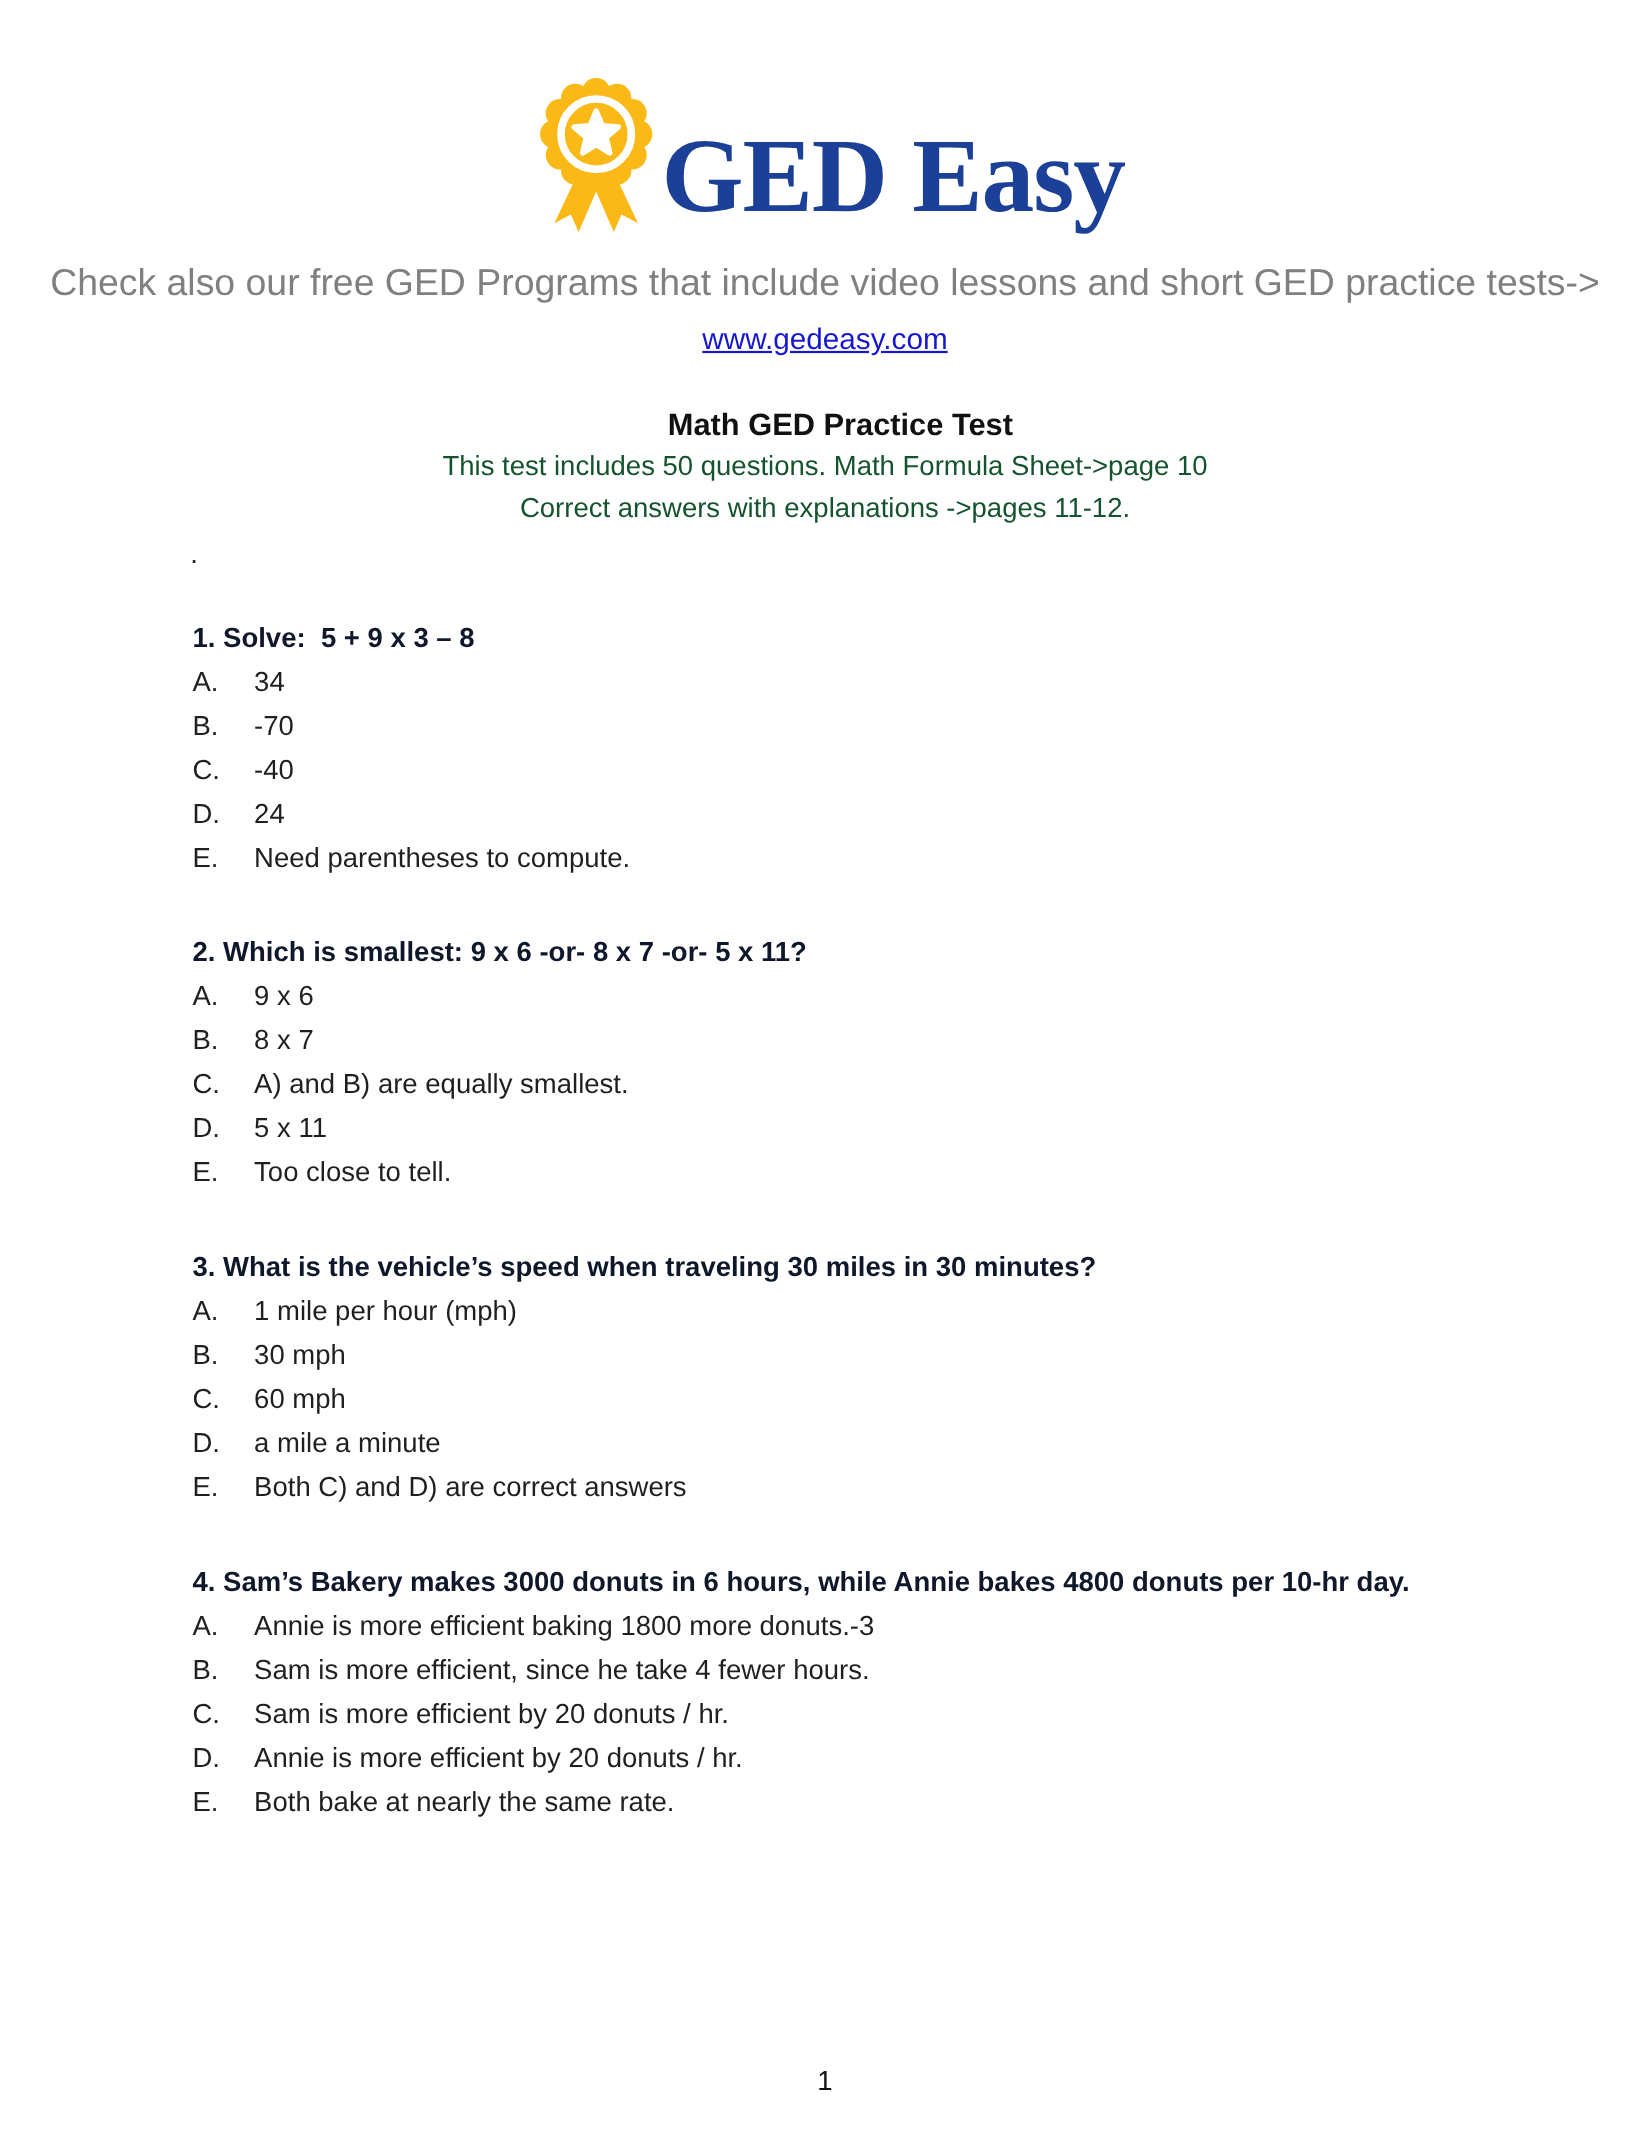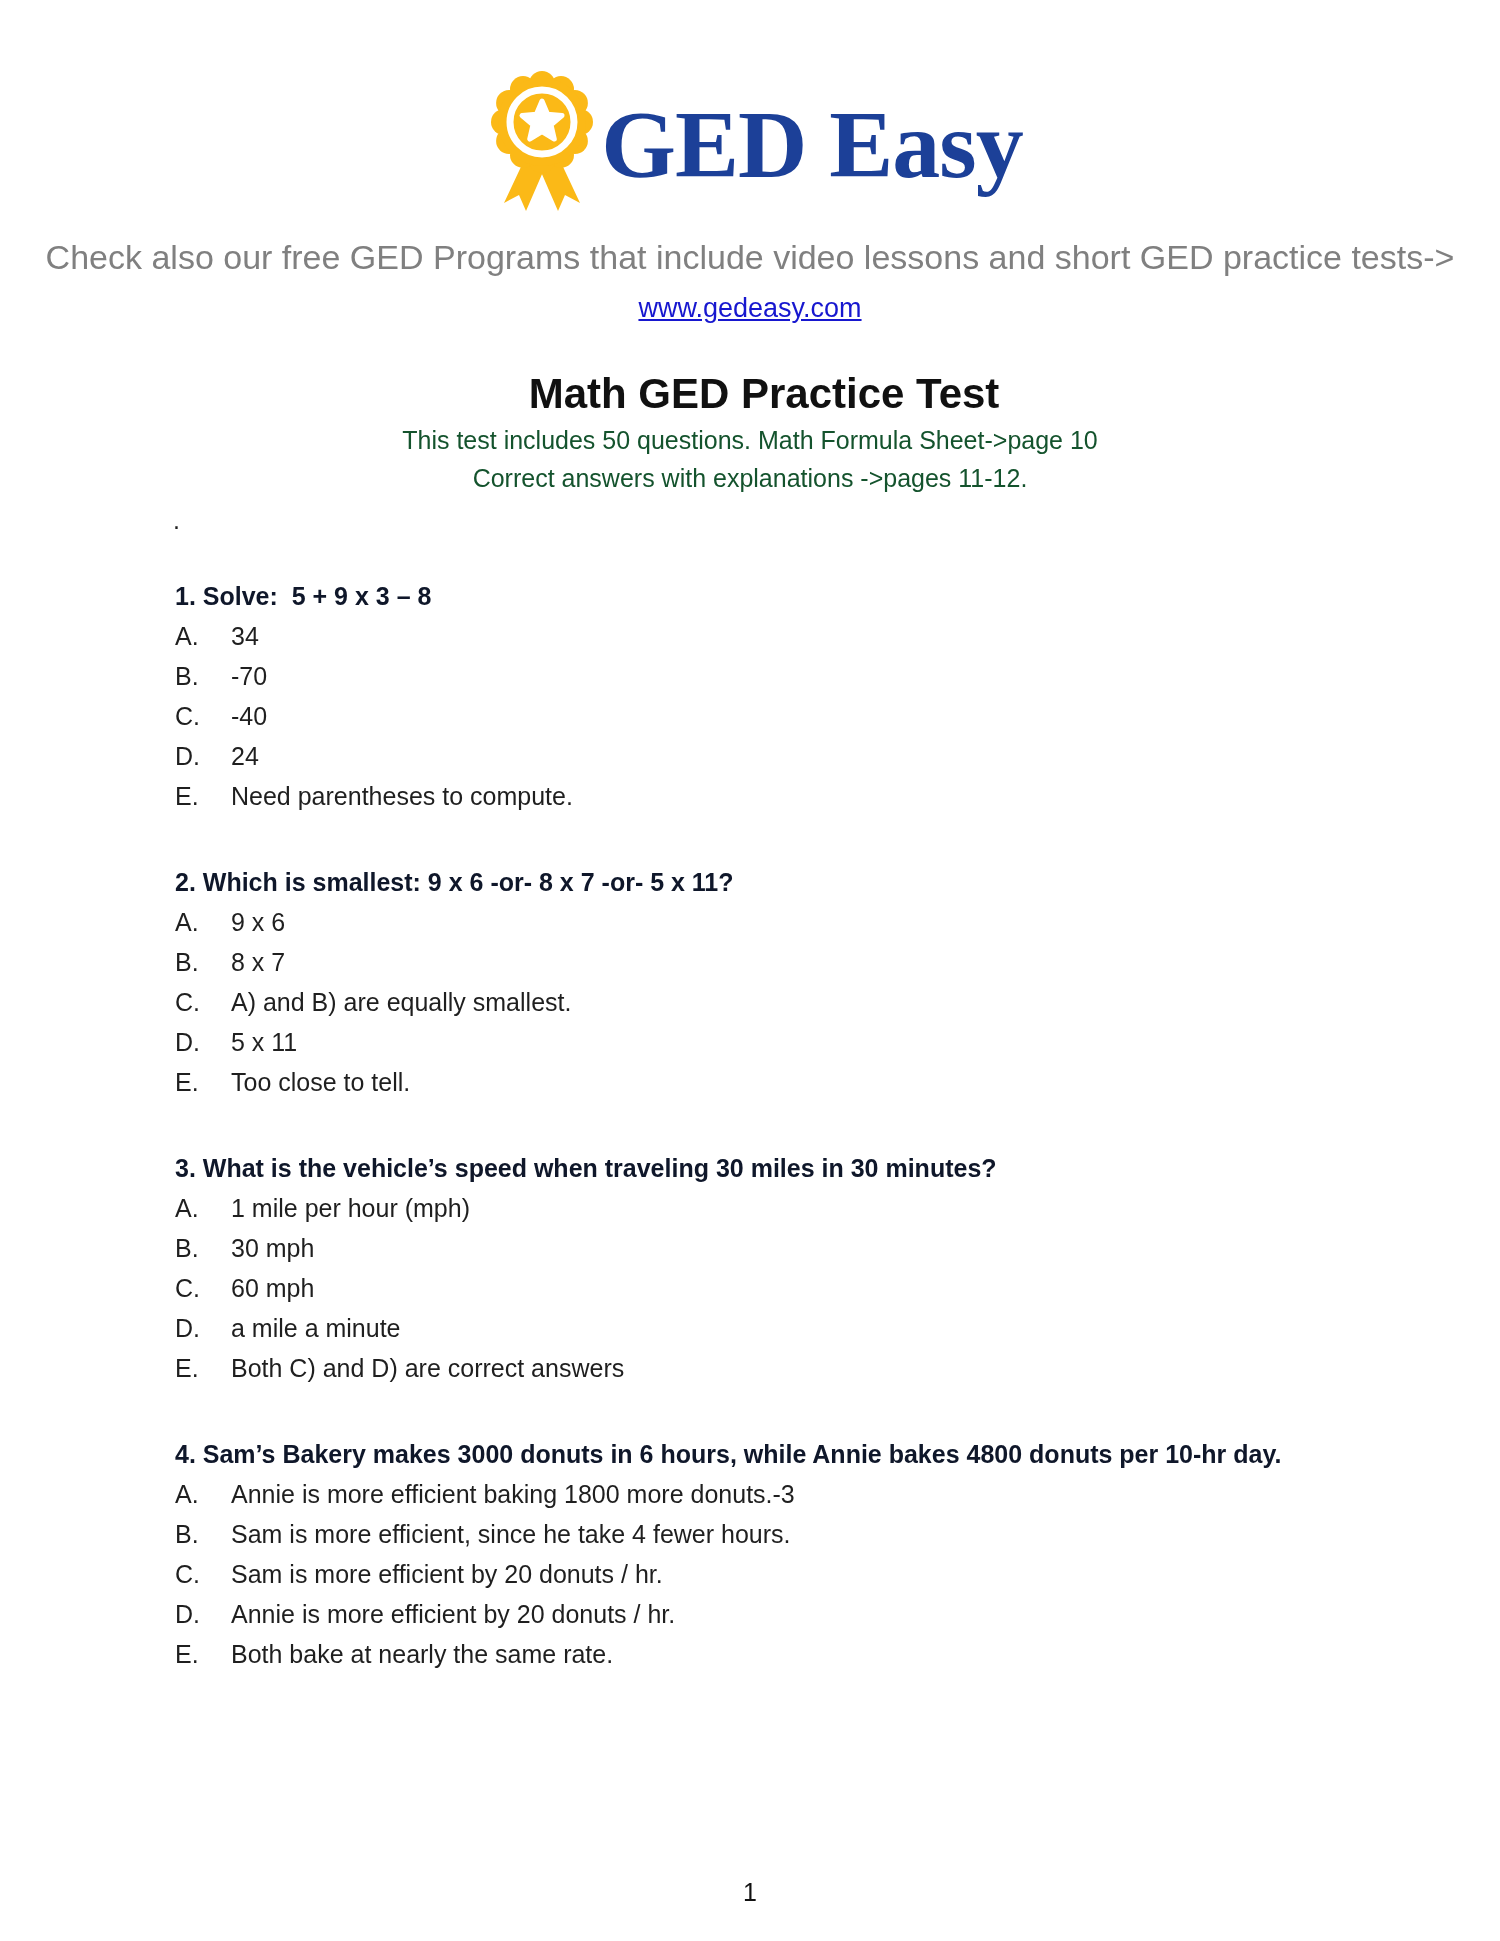--- a/index.html
+++ b/index.html
@@ -25,36 +25,36 @@
   }
   .badge { width: 130px; height: 150px; flex-shrink: 0; }
   .brand-text {
     font-family: "Liberation Serif", serif;
     font-weight: bold;
     font-size: 96px;
     letter-spacing: -1px;
     color: #1C4098;
     margin-left: -6px;
     position: relative;
-    top: 8px;
+    top: 23px;
     line-height: 1;
   }
 
   .tagline {
     margin: 26px 0 0 0;
     font-size: 34px;
     color: #808080;
   }
 
   .link-line { margin: 16px 0 0 0; font-size: 27px; }
   .link-line a { color: #1717CF; text-decoration: underline; cursor: pointer; text-align: center; }
 
   .doc-title {
     margin: 46px 0 0 0;
-    font-size: 42px;
+    font-size: 28px;
     font-weight: bold;
     color: #111;
     padding-left: 28px;
   }
   .doc-sub { margin: 7px 0 0 0; font-size: 25px; line-height: 31px; color: #14532d; }
 
   .stray-dot {
     text-align: left;
     margin: 16px 0 0 173px;
     font-size: 25px;

